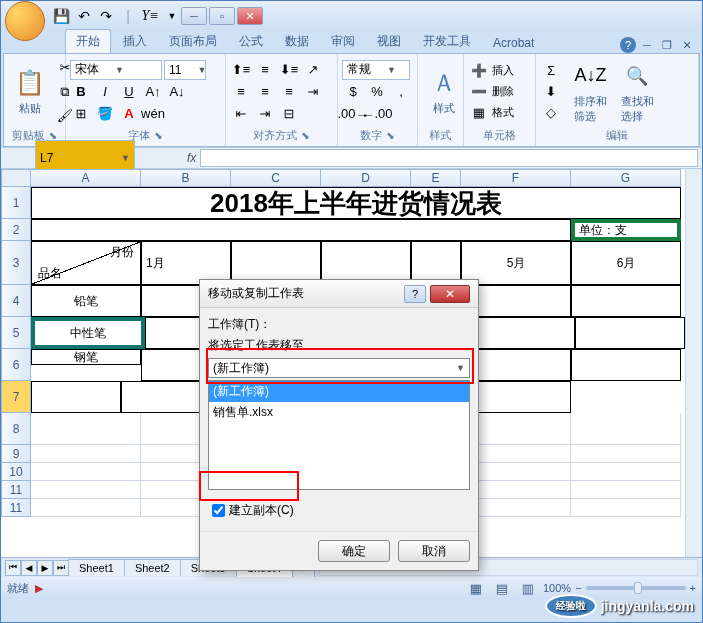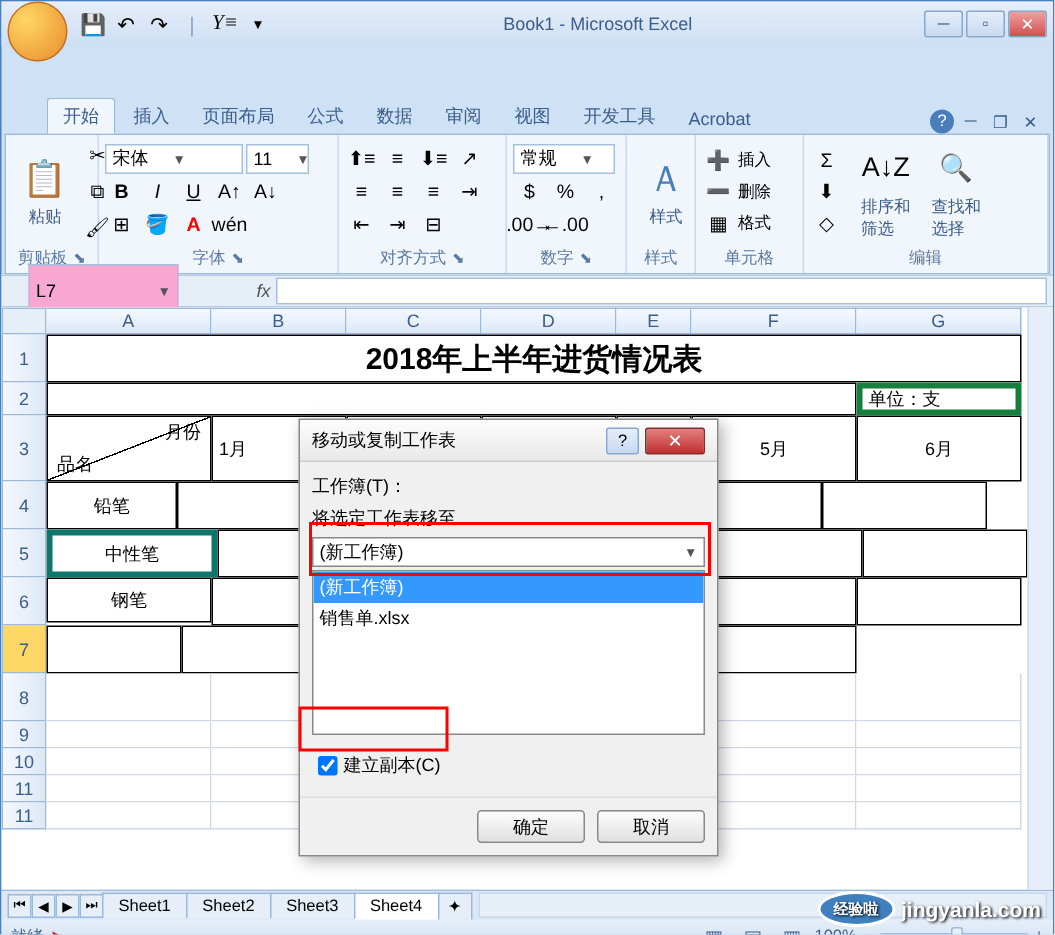--- a/index.html
+++ b/index.html
@@ -9,21 +9,21 @@
 
 .titlebar { height: 30px; background: linear-gradient(#e6eef9, #cddff4); display: flex; align-items: center; padding: 0 4px; font-size: 12px; }
 .office-btn { width: 40px; height: 40px; border-radius: 50%; background: radial-gradient(circle at 30% 30%, #ffd766, #e98b2c); border: 1px solid #c07020; margin-top: 10px; margin-right: 4px; z-index: 5; position: relative; }
 .qat { display: flex; gap: 4px; align-items: center; margin-left: 4px; }
 .qat-icon { width: 18px; height: 18px; display: flex; align-items: center; justify-content: center; font-size: 14px; }
 .title-text { flex: 1; text-align: center; color: #3b5d8a; font-size: 12px; }
 .win-controls { display: flex; gap: 2px; }
 .win-btn { width: 26px; height: 18px; background: linear-gradient(#e6eef9, #c7d9f0); border: 1px solid #8aa6c9; border-radius: 2px; display: flex; align-items: center; justify-content: center; font-size: 11px; color: #3b5d8a; }
 .win-close { background: linear-gradient(#f0a0a0, #d05050); color: #fff; }
 
-.ribbon-tabs { height: 22px; display: flex; align-items: flex-end; padding-left: 30px; font-size: 12px; gap: 2px; margin-top: 36px; }
+.ribbon-tabs { height: 22px; display: flex; align-items: flex-end; padding-left: 64px; font-size: 12px; gap: 2px; }
 .tab { padding: 3px 10px; color: #3b5d8a; cursor: pointer; border-radius: 3px 3px 0 0; }
 .tab.active { background: #f1f6fc; border: 1px solid #9db9da; border-bottom: none; color: #3b5d8a; }
 .doc-controls { margin-left: auto; display: flex; gap: 2px; margin-right: 6px; align-items: center; }
 .doc-btn { width: 18px; height: 16px; display: flex; align-items: center; justify-content: center; font-size: 11px; color: #3b5d8a; }
 
 .ribbon { height: 94px; background: #f1f6fc; border: 1px solid #9db9da; margin: 0 2px; display: flex; font-size: 12px; }
 .group { border-right: 1px solid #c8d7ec; padding: 2px 4px; display: flex; flex-direction: column; justify-content: space-between; }
 .group-label { text-align: center; color: #5b7aa3; font-size: 11px; padding: 1px 0; display: flex; justify-content: center; align-items: center; gap: 4px; }
 .dlauncher { font-size: 10px; color: #5b7aa3; }
 .group-body { flex: 1; display: flex; align-items: center; gap: 2px; }
@@ -32,35 +32,35 @@
 .big-btn-icon { width: 32px; height: 32px; display: flex; align-items: center; justify-content: center; font-size: 24px; }
 .big-btn-label { font-size: 11px; color: #3b5d8a; white-space: nowrap; }
 
 .font-stack { display: flex; flex-direction: column; gap: 2px; }
 .font-row { display: flex; gap: 2px; align-items: center; }
 .combo { background: #fff; border: 1px solid #a6bfde; height: 20px; padding: 0 4px; font-size: 12px; display: flex; align-items: center; gap: 16px; }
 .combo-arrow { font-size: 9px; color: #555; }
 .icon-btn { width: 22px; height: 20px; display: flex; align-items: center; justify-content: center; font-size: 13px; border-radius: 2px; }
 
 .namebox-row { height: 22px; background: #e6eef8; display: flex; align-items: center; border-top: 1px solid #b7cbe4; border-bottom: 1px solid #b7cbe4; }
-.namebox { width: 100px; background: #f9a8d4; border: 1px solid #a6bfde; height: 18px; margin-left: 18px; padding: 17px 4px; font-size: 12px; display: flex; align-items: center; justify-content: space-between; }
+.namebox { width: 100px; background: #eab308; border: 1px solid #a6bfde; height: 18px; margin-left: 34px; padding: 17px 4px; font-size: 12px; display: flex; align-items: center; justify-content: space-between; }
 .fx { margin-left: 52px; font-style: italic; color: #555; font-size: 12px; }
 .formula-bar { flex: 1; background: #fff; border: 1px solid #a6bfde; height: 18px; margin: 0 4px; }
 
 .sheet-area { position: relative; background: #fff; }
 .col-headers { display: flex; height: 18px; }
 .corner { width: 30px; background: #e6eef8; border: 1px solid #9db9da; }
 .col-h { background: linear-gradient(#f5f9fe, #dce8f7); border: 1px solid #9db9da; border-left: none; text-align: center; font-size: 12px; color: #3b5d8a; line-height: 16px; }
 .row-h { width: 30px; background: linear-gradient(90deg, #f5f9fe, #dce8f7); border: 1px solid #9db9da; border-top: none; text-align: center; font-size: 12px; color: #3b5d8a; display: flex; align-items: center; justify-content: center; }
 .row-h.sel { background: #ffd766; }
 
 .grid-row { display: flex; }
 .cell { border-right: 1px solid #d0d7e5; border-bottom: 1px solid #d0d7e5; font-size: 12px; padding: 2px 4px; display: flex; align-items: center; background: #fff; }
 
-.title-cell { font-size: 20px; font-weight: bold; justify-content: center; }
+.title-cell { font-size: 26px; font-weight: bold; justify-content: center; }
 
 .sheet-tabs { height: 20px; background: #dce8f7; display: flex; align-items: center; font-size: 11px; padding: 0 4px; gap: 0; border-top: 1px solid #9db9da; }
 .nav-btns { display: flex; gap: 0; }
 .nav-btn { width: 16px; height: 16px; display: flex; align-items: center; justify-content: center; border: 1px solid #9db9da; background: #e6eef8; font-size: 9px; }
 .sheet-tab { padding: 2px 10px; background: #e6eef8; border: 1px solid #9db9da; border-bottom: none; margin-left: -1px; }
 .sheet-tab.active { background: #fff; border-bottom: 1px solid #fff; }
 
 .statusbar { height: 22px; background: linear-gradient(#e6eef9, #cddff4); display: flex; align-items: center; font-size: 11px; padding: 0 6px; color: #3b5d8a; }
 .status-right { margin-left: auto; display: flex; align-items: center; gap: 4px; }
 .zoom-slider { width: 100px; height: 4px; background: #a6bfde; position: relative; border-radius: 2px; }
@@ -104,21 +104,20 @@
   <div class="titlebar">
     <div class="office-btn"></div>
     <div class="qat">
       <span class="qat-icon">💾</span>
       <span class="qat-icon">↶</span>
       <span class="qat-icon">↷</span>
       <span class="qat-icon" style="color:#8aa6c9">|</span>
       <span class="qat-icon" style="font-family:serif;font-style:italic">Y≡</span>
       <span class="qat-icon" style="font-size:9px">▼</span>
     </div>
-    <div class="title-text">Book1 - Microsoft Excel</div>
     <div class="win-controls">
       <div class="win-btn">─</div>
       <div class="win-btn">▫</div>
       <div class="win-btn win-close">✕</div>
     </div>
   </div>
 
   <div class="ribbon-tabs">
     <div class="tab active">开始</div>
     <div class="tab">插入</div>
@@ -345,41 +344,41 @@
       <div class="cell" style="width:90px;height:44px;border:1px solid #000">1月</div>
       <div class="cell" style="width:90px;height:44px;border:1px solid #000"></div>
       <div class="cell" style="width:90px;height:44px;border:1px solid #000"></div>
       <div class="cell" style="width:50px;height:44px;border:1px solid #000"></div>
       <div class="cell" style="width:110px;height:44px;border:1px solid #000;justify-content:center">5月</div>
       <div class="cell" style="width:110px;height:44px;border:1px solid #000;justify-content:center">6月</div>
     </div>
 
     <div class="grid-row">
           <div class="row-h" style="height:32px">4</div>
-          <div class="cell" style="width:87px;height:32px;border:1px solid #000;justify-content:center">铅笔</div>
+          <div class="cell" style="width:110px;height:32px;border:1px solid #000;justify-content:center">铅笔</div>
           <div class="cell" style="width:90px;height:32px;border:1px solid #000"></div>
           <div class="cell" style="width:90px;height:32px;border:1px solid #000"></div>
           <div class="cell" style="width:90px;height:32px;border:1px solid #000"></div>
           <div class="cell" style="width:50px;height:32px;border:1px solid #000"></div>
           <div class="cell" style="width:110px;height:32px;border:1px solid #000"></div>
           <div class="cell" style="width:110px;height:32px;border:1px solid #000"></div>
         </div>
     <div class="grid-row">
           <div class="row-h" style="height:32px">5</div>
           <div class="cell" style="width:114px;height:32px;border:4px solid #0f766e;justify-content:center">中性笔</div>
           <div class="cell" style="width:90px;height:32px;border:1px solid #000"></div>
           <div class="cell" style="width:90px;height:32px;border:1px solid #000"></div>
           <div class="cell" style="width:90px;height:32px;border:1px solid #000"></div>
           <div class="cell" style="width:50px;height:32px;border:1px solid #000"></div>
           <div class="cell" style="width:110px;height:32px;border:1px solid #000"></div>
           <div class="cell" style="width:110px;height:32px;border:1px solid #000"></div>
         </div>
     <div class="grid-row">
           <div class="row-h" style="height:32px">6</div>
-          <div class="cell" style="width:110px;height:30px;border:1px solid #000;justify-content:center">钢笔</div>
+          <div class="cell" style="width:110px;height:16px;border:1px solid #000;justify-content:center">钢笔</div>
           <div class="cell" style="width:90px;height:32px;border:1px solid #000"></div>
           <div class="cell" style="width:90px;height:32px;border:1px solid #000"></div>
           <div class="cell" style="width:90px;height:32px;border:1px solid #000"></div>
           <div class="cell" style="width:50px;height:32px;border:1px solid #000"></div>
           <div class="cell" style="width:110px;height:32px;border:1px solid #000"></div>
           <div class="cell" style="width:110px;height:32px;border:1px solid #000"></div>
         </div>
     <div class="grid-row">
           <div class="row-h sel" style="height:32px">7</div>
           <div class="cell" style="width:90px;height:32px;border:1px solid #000"></div>

